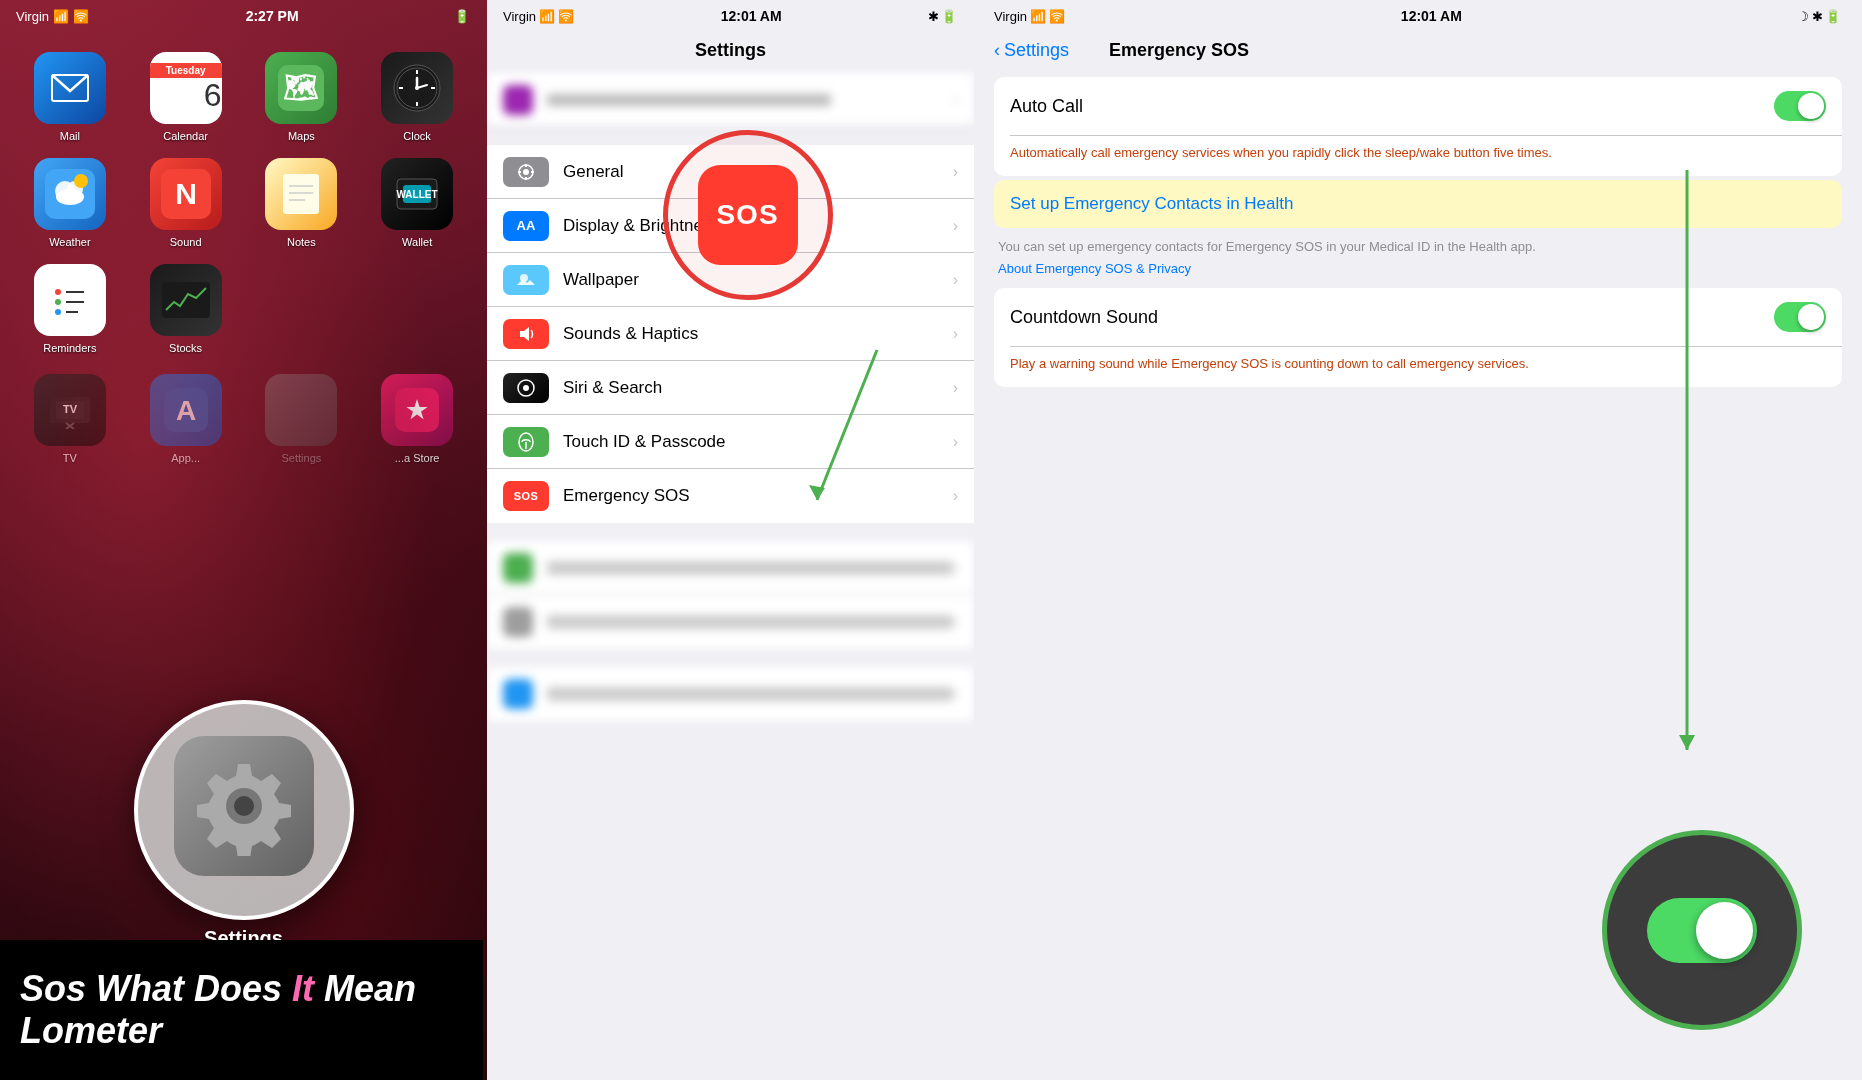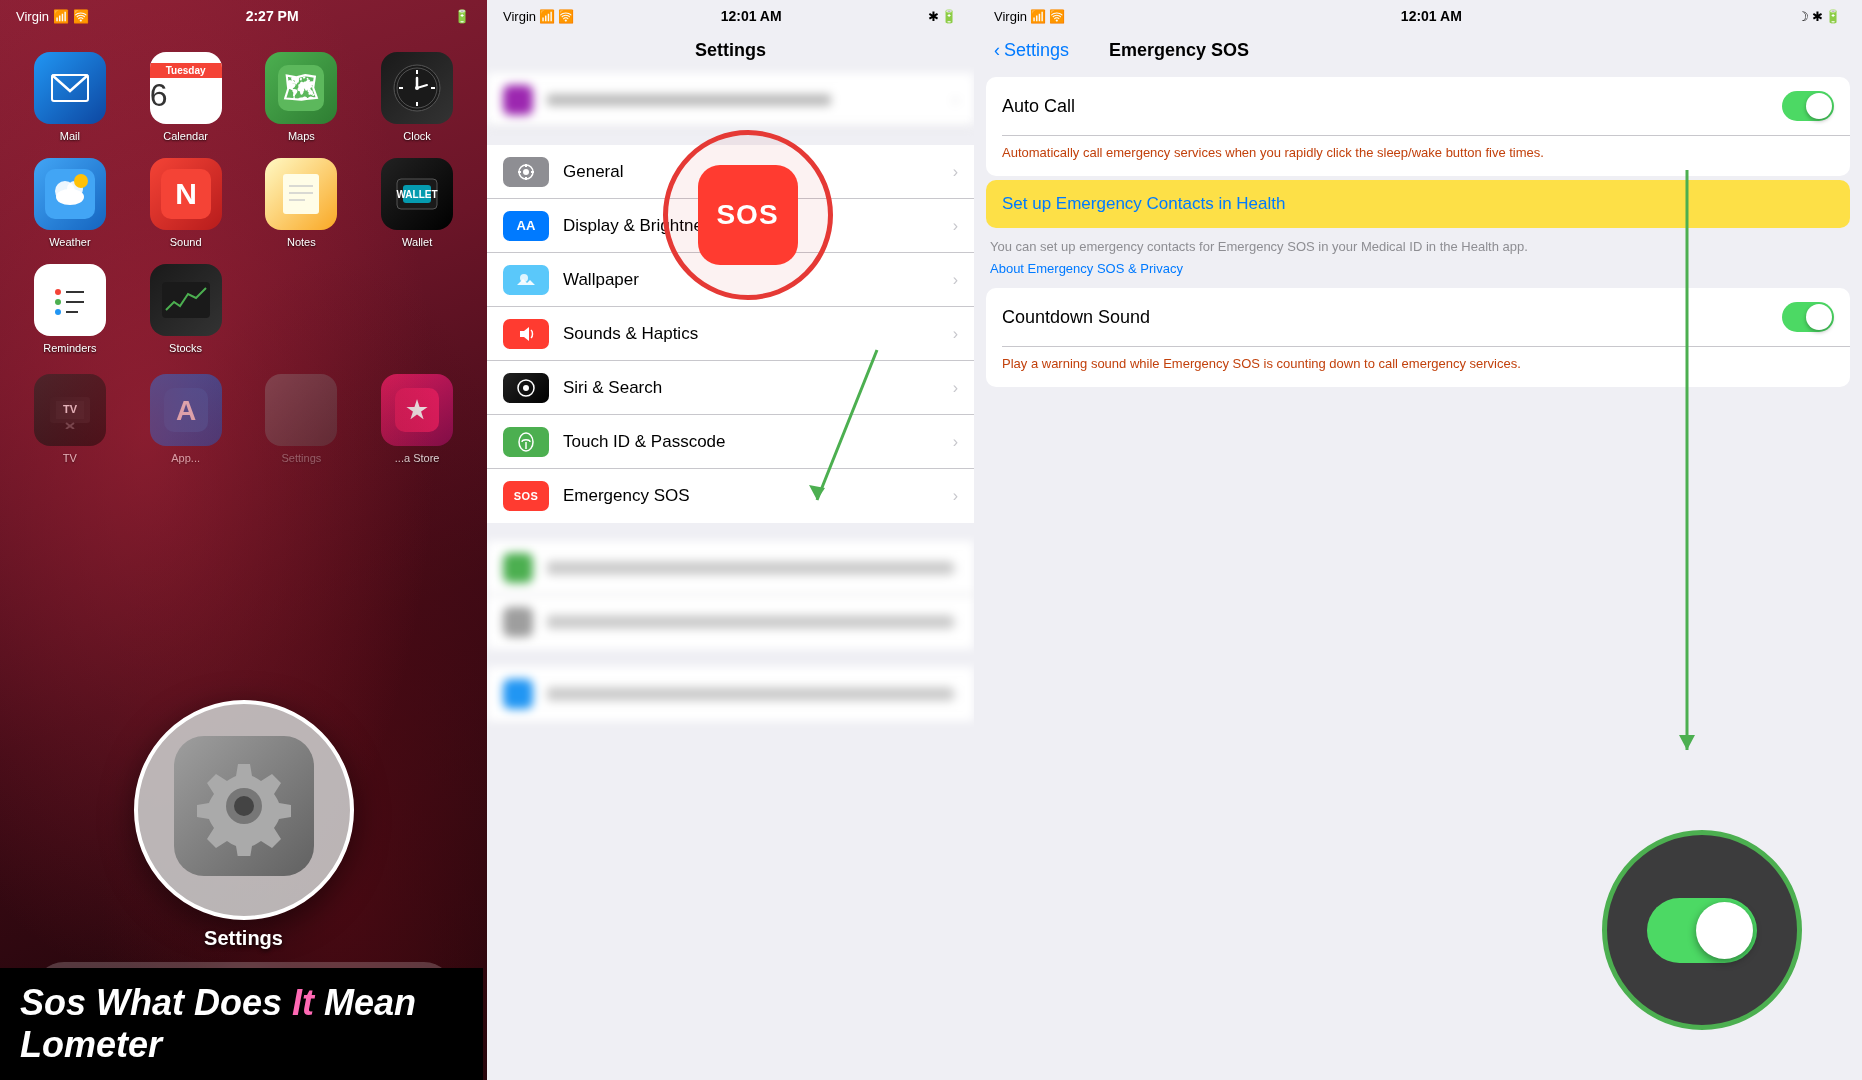--- a/index.html
+++ b/index.html
@@ -103,21 +103,21 @@
     .icon-appstore { background: linear-gradient(135deg, #1565C0, #0d47a1); }
     .icon-settings { background: linear-gradient(135deg, #9E9E9E, #616161); }
     .icon-itunes { background: linear-gradient(135deg, #E91E63, #880E4F); }
 
     .calendar-icon {
       background: white;
       border-radius: 16px;
       overflow: hidden;
       display: flex;
       flex-direction: column;
-      align-items: flex-start;
+      align-items: flex-end;
     }
     .cal-header {
       background: #f44336;
       width: 100%;
       text-align: center;
       color: white;
       font-size: 10px;
       font-weight: 600;
       padding: 2px 0;
     }
@@ -212,21 +212,21 @@
     }
     .dot.active { background: white; }
 
     
     .bottom-title-bar {
       position: absolute;
       bottom: 0;
       left: 0;
       right: 4px;
       background: black;
-      padding: 14px 20px;
+      padding: 28px 20px;
       z-index: 50;
       text-decoration: underline;
     }
 
     .bottom-title-text {
       color: white;
       font-size: 36px;
       font-weight: 900;
       font-style: italic;
     }
@@ -381,21 +381,21 @@
     }
 
     .sos-page-title {
       font-size: 18px;
       font-weight: 600;
       color: #000;
       margin-left: 40px;
     }
 
     .sos-content {
-      padding: 0 12px;
+      padding: 0 20px;
     }
 
     .sos-setting-row {
       display: flex;
       align-items: center;
       padding: 14px 16px;
       min-height: 52px;
     }
 
     .sos-setting-label {
@@ -927,21 +927,21 @@
           <span class="sos-setting-label">Auto Call</span>
           <div class="toggle">
             <div class="toggle-knob"></div>
           </div>
         </div>
         <div class="sep-line"></div>
         <div class="sos-desc">Automatically call emergency services when you rapidly click the sleep/wake button five times.</div>
       </div>
 
       <div style="background:#efeff4;padding:4px 0 0 0;">
-        <div style="background:#fde047;border-radius:10px;overflow:hidden;margin-bottom:0;">
+        <div style="background:#fef9c3;border-radius:10px;overflow:hidden;margin-bottom:0;">
           <div style="padding:14px 16px;">
             <span style="color:#007AFF;font-size:17px;">Set up Emergency Contacts in Health</span>
           </div>
         </div>
         <div style="padding:10px 4px 10px 4px;font-size:13px;color:#8e8e93;line-height:1.4;">
           <div>You can set up emergency contacts for Emergency SOS in your Medical ID in the Health app.</div>
           <div style="margin-top:4px;">
             <span style="color:#007AFF;font-size:13px;">About Emergency SOS &amp; Privacy</span>
           </div>
         </div>

